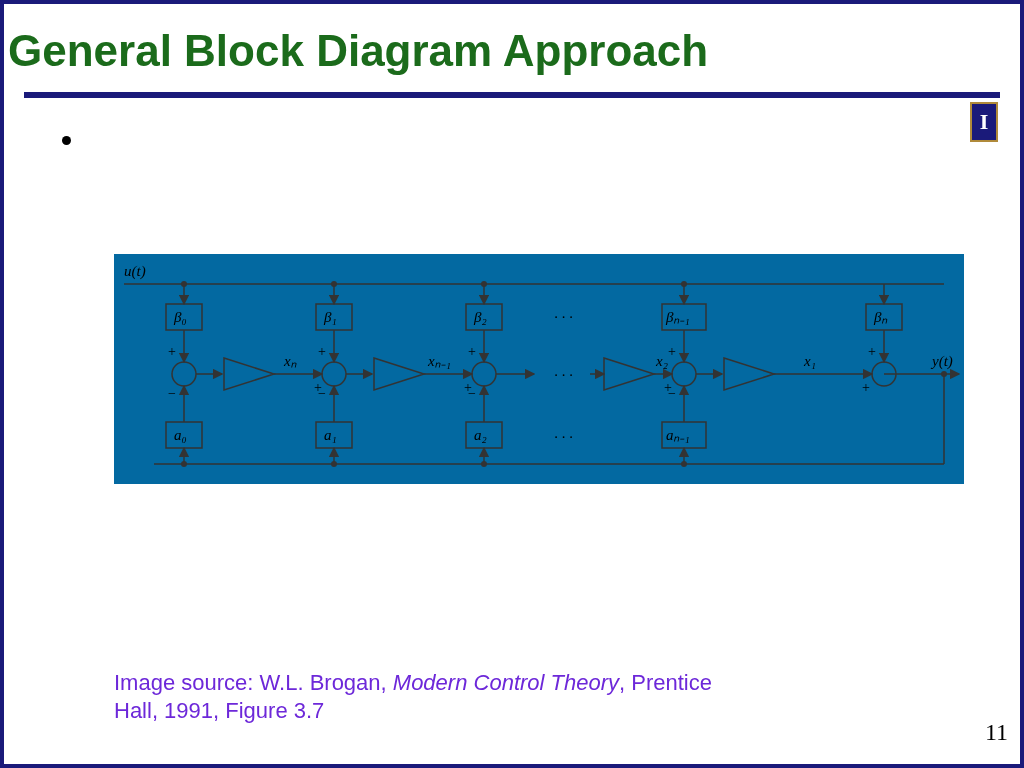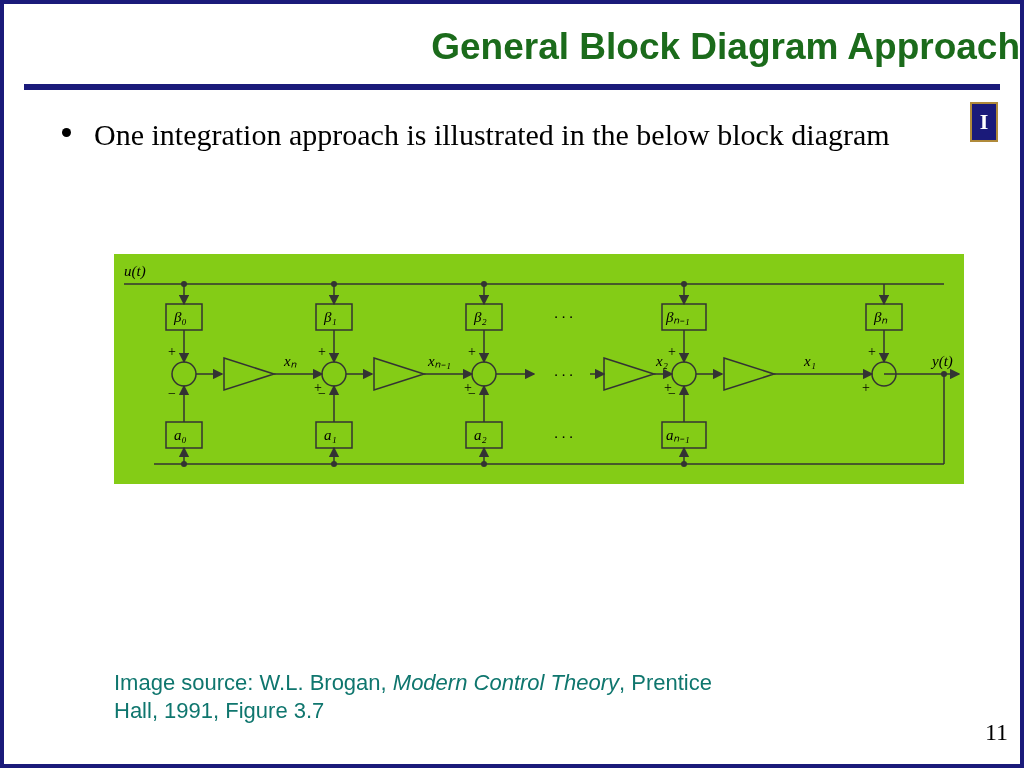--- a/index.html
+++ b/index.html
@@ -11,25 +11,25 @@
     font-family: "Times New Roman", Times, serif;
     position: relative;
   }
   .slide {
     position: absolute;
     inset: 0;
     border: 4px solid #1a1a7a;
     background: #fff;
   }
   .title {
-    text-align: right;
+    text-align: left;
     color: #1b6b1b;
     font-family: Arial, Helvetica, sans-serif;
     font-weight: bold;
-    font-size: 37px;
+    font-size: 44px;
     margin: 22px 0 16px 4px;
   }
   .rule {
     height: 0;
     border-top: 6px solid #1a1a7a;
     margin: 0 20px 0 20px;
   }
   .logo {
     position: absolute;
     right: 22px;
@@ -63,31 +63,31 @@
     height: 9px;
     background: #000;
     border-radius: 50%;
   }
   .diagram {
     position: absolute;
     left: 110px;
     top: 250px;
     width: 850px;
     height: 230px;
-    background: #84cc16;
+    background: #0369a1;
   }
   .citation {
     position: absolute;
     left: 110px;
     bottom: 38px;
     width: 600px;
     font-family: Arial, Helvetica, sans-serif;
     font-size: 22px;
     line-height: 1.3;
-    color: #0f766e;
+    color: #6d28d9;
   }
   .citation .book { font-style: italic; }
   .pagenum {
     position: absolute;
     right: 12px;
     bottom: 18px;
     font-size: 24px;
   }
   svg text { font-family: "Times New Roman", Times, serif; }
   svg .lbl { font-size: 15px; font-style: italic; }
@@ -100,21 +100,20 @@
 
   <h1 class="title">General Block Diagram Approach</h1>
   <div class="rule"></div>
 
   <div class="logo">
     <span>I</span>
   </div>
 
   <div class="body-text">
     <span class="bullet"></span>
-    <span>One integration approach is illustrated in the below block diagram</span>
   </div>
 
   <div class="diagram">
     <svg viewBox="0 0 850 230" width="850" height="230">
       <defs>
         <marker id="arr" viewBox="0 0 8 8" refX="7" refY="4" markerWidth="7" markerHeight="7" orient="auto">
           <path d="M0,0 L8,4 L0,8 z" fill="#333"></path>
         </marker>
       </defs>
 

